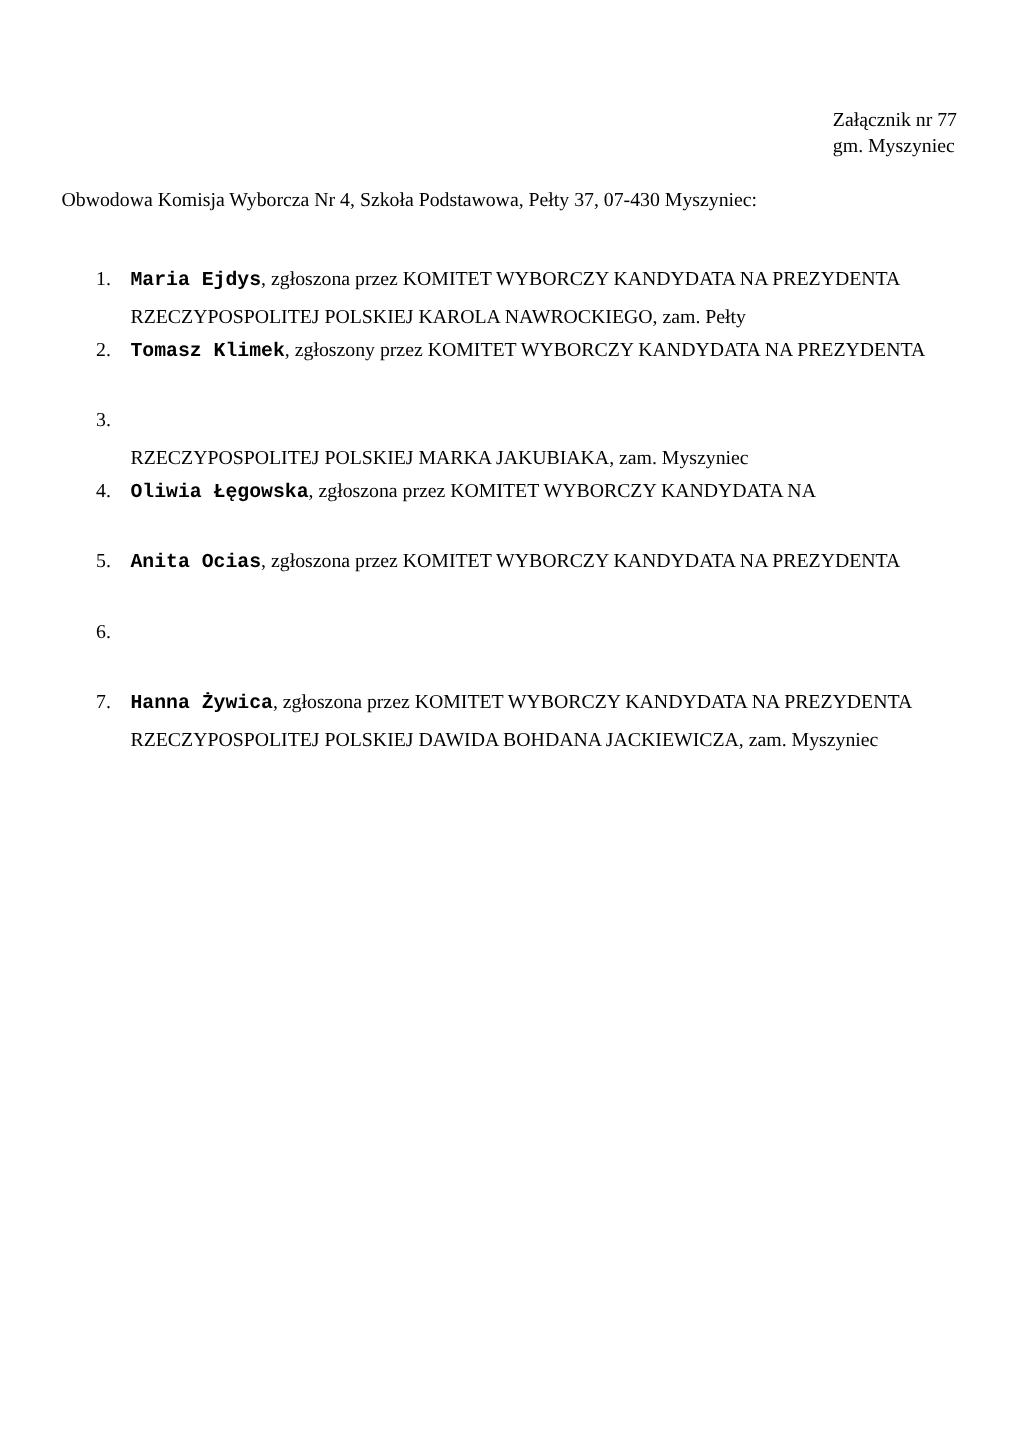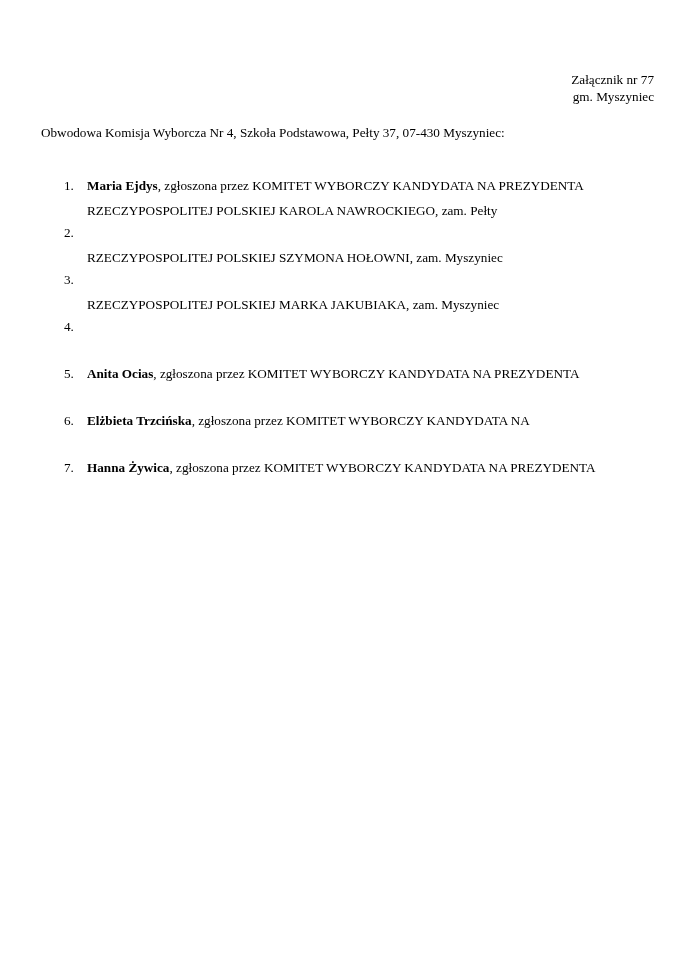--- a/index.html
+++ b/index.html
@@ -12,22 +12,21 @@
       height: 960px;
       position: relative;
       overflow: hidden;
       font-family: "Liberation Serif", "DejaVu Serif", serif;
       color: #000000;
       font-size: 13.2px;
     }
     .header-right {
       position: absolute;
       top: 71px;
-      right: 25px;
-      text-align: right;
+      right: 41px;
       line-height: 17px;
     }
     .header-right div { white-space: nowrap; }
     .commission {
       position: absolute;
       top: 124px;
       left: 41px;
       white-space: nowrap;
       line-height: 17px;
     }
@@ -50,54 +49,55 @@
       left: 64px;
       top: 0;
     }
     .member .line1, .member .line2 {
       position: absolute;
       left: 87px;
       white-space: nowrap;
     }
     .member .line1 { top: 0; }
     .member .line2 { top: 25px; }
-    .member .name { font-weight: bold; }
+    .member .name { font-weight: bold; font-family: Liberation Mono, monospace; }
   </style>
 </head>
 <body>
 
 <div class="header-right">
   <div>Załącznik nr 77</div>
   <div>gm. Myszyniec</div>
 </div>
 
 <div class="commission">Obwodowa Komisja Wyborcza Nr 4, Szkoła Podstawowa, Pełty 37, 07-430 Myszyniec:</div>
 
 <ol class="members">
   <li class="member">
     <span class="num">1.</span>
     <span class="line1"><span class="name">Maria Ejdys</span><span>, zgłoszona przez KOMITET WYBORCZY KANDYDATA NA PREZYDENTA</span></span>
     <span class="line2">RZECZYPOSPOLITEJ POLSKIEJ KAROLA NAWROCKIEGO, zam. Pełty</span>
   </li>
   <li class="member">
     <span class="num">2.</span>
-    <span class="line2">RZECZYPOSPOLITEJ POLSKIEJ SZYMONA HOŁOWNI, zam. Myszyniec</span>
+    <span class="line1"><span class="name">Tomasz Klimek</span><span>, zgłoszony przez KOMITET WYBORCZY KANDYDATA NA PREZYDENTA</span></span>
   </li>
   <li class="member">
     <span class="num">3.</span>
     <span class="line2">RZECZYPOSPOLITEJ POLSKIEJ MARKA JAKUBIAKA, zam. Myszyniec</span>
   </li>
   <li class="member">
     <span class="num">4.</span>
+    <span class="line1"><span class="name">Oliwia Łęgowska</span><span>, zgłoszona przez KOMITET WYBORCZY KANDYDATA NA</span></span>
   </li>
   <li class="member">
     <span class="num">5.</span>
     <span class="line1"><span class="name">Anita Ocias</span><span>, zgłoszona przez KOMITET WYBORCZY KANDYDATA NA PREZYDENTA</span></span>
   </li>
   <li class="member">
     <span class="num">6.</span>
-    <span class="line1"><span class="name">Elżbieta Trzcińska</span><span>, zgłoszona przez KOMITET WYBORCZY KANDYDATA NA</span></span>
   </li>
   <li class="member">
     <span class="num">7.</span>
     <span class="line1"><span class="name">Hanna Żywica</span><span>, zgłoszona przez KOMITET WYBORCZY KANDYDATA NA PREZYDENTA</span></span>
+    <span class="line2">RZECZYPOSPOLITEJ POLSKIEJ DAWIDA BOHDANA JACKIEWICZA, zam. Myszyniec</span>
   </li>
 </ol>
 
 </body></html>

